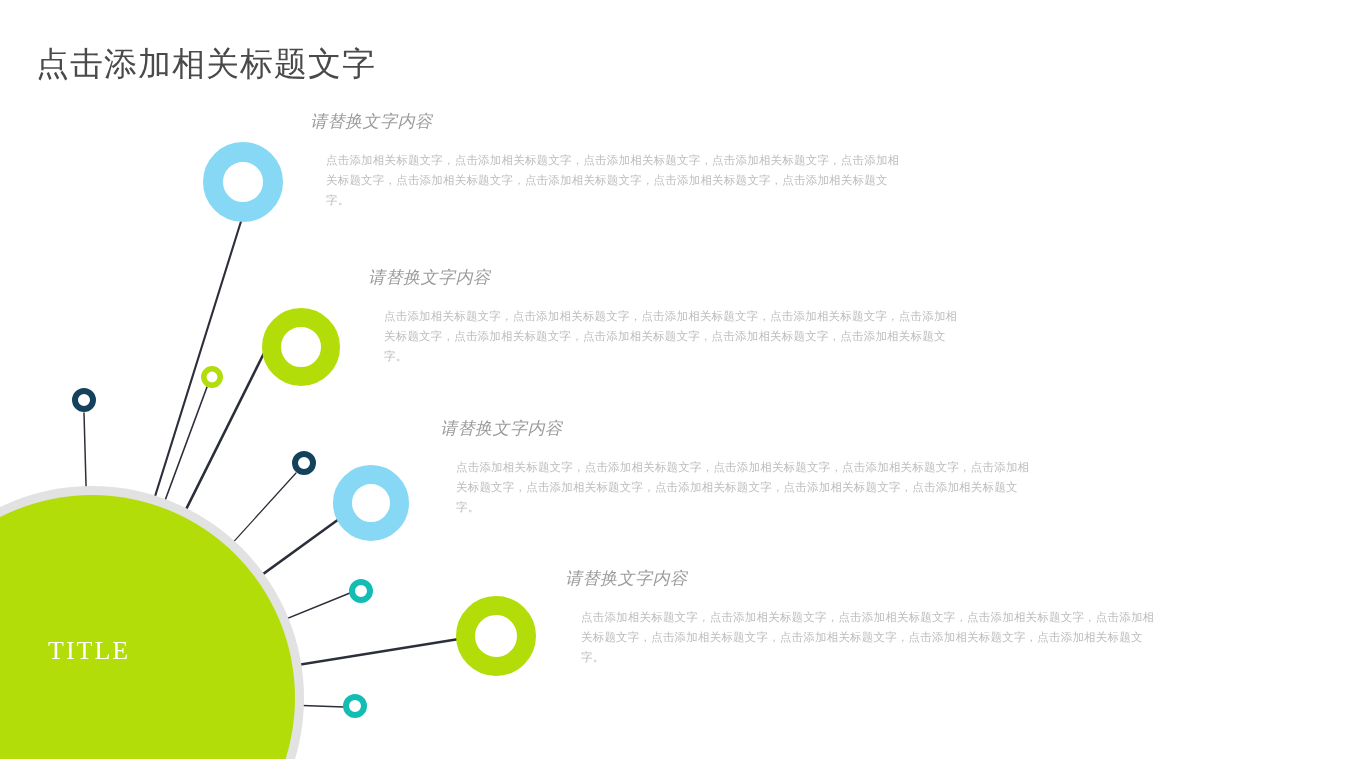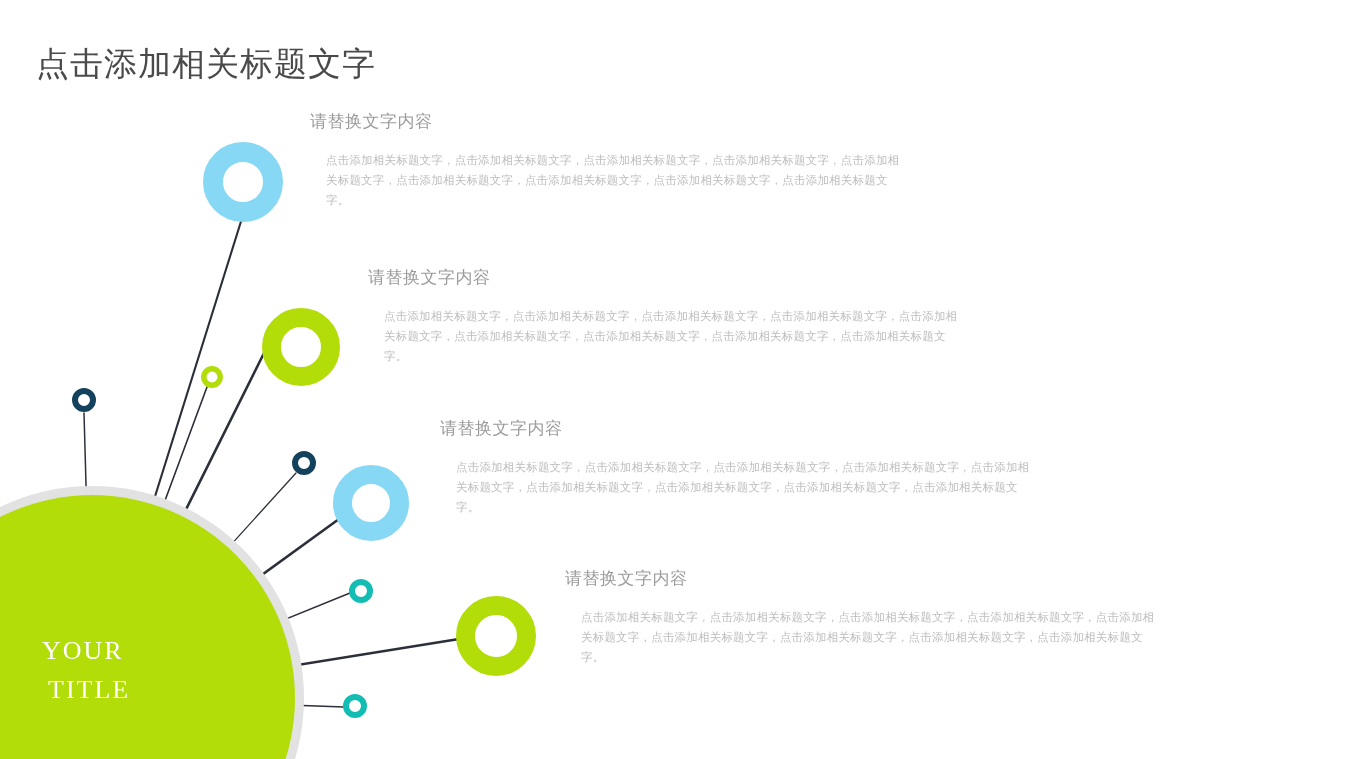--- a/index.html
+++ b/index.html
@@ -61,20 +61,21 @@
   .text-block {
     position: absolute;
   }
   .block-heading {
     font-size: 17px;
     line-height: 24px;
     color: #9b9b9b;
     font-weight: 400;
     margin: 0 0 9px 0;
     letter-spacing: 0.5px;
+    font-style: italic;
   }
   .block-body {
     font-size: 11.5px;
     line-height: 20px;
     color: #bdbdbd;
     margin: 16px;
     letter-spacing: 0.2px;
   }
 
   #block-1 { left: 310px; top: 110px; width: 610px; }
@@ -122,21 +123,20 @@
         <circle cx="84" cy="400" r="9" stroke="#14425c" stroke-width="6"></circle>
         <circle cx="212" cy="377" r="8.2" stroke="#b2dd08" stroke-width="5.5"></circle>
         <circle cx="304" cy="463" r="9" stroke="#14425c" stroke-width="6"></circle>
         <circle cx="361" cy="591" r="9" stroke="#13bdb4" stroke-width="6"></circle>
         <circle cx="355" cy="706" r="9" stroke="#13bdb4" stroke-width="6"></circle>
       </g>
     </g>
   </svg>
 
   <div id="hub-label">
-    <span class="hub-line">YOUR</span>
     <span class="hub-line second">TITLE</span>
   </div>
 
   <div class="text-block" id="block-1">
     <h2 class="block-heading">请替换文字内容</h2>
     <p class="block-body">点击添加相关标题文字，点击添加相关标题文字，点击添加相关标题文字，点击添加相关标题文字，点击添加相关标题文字，点击添加相关标题文字，点击添加相关标题文字，点击添加相关标题文字，点击添加相关标题文字。</p>
   </div>
 
   <div class="text-block" id="block-2">
     <h2 class="block-heading">请替换文字内容</h2>

